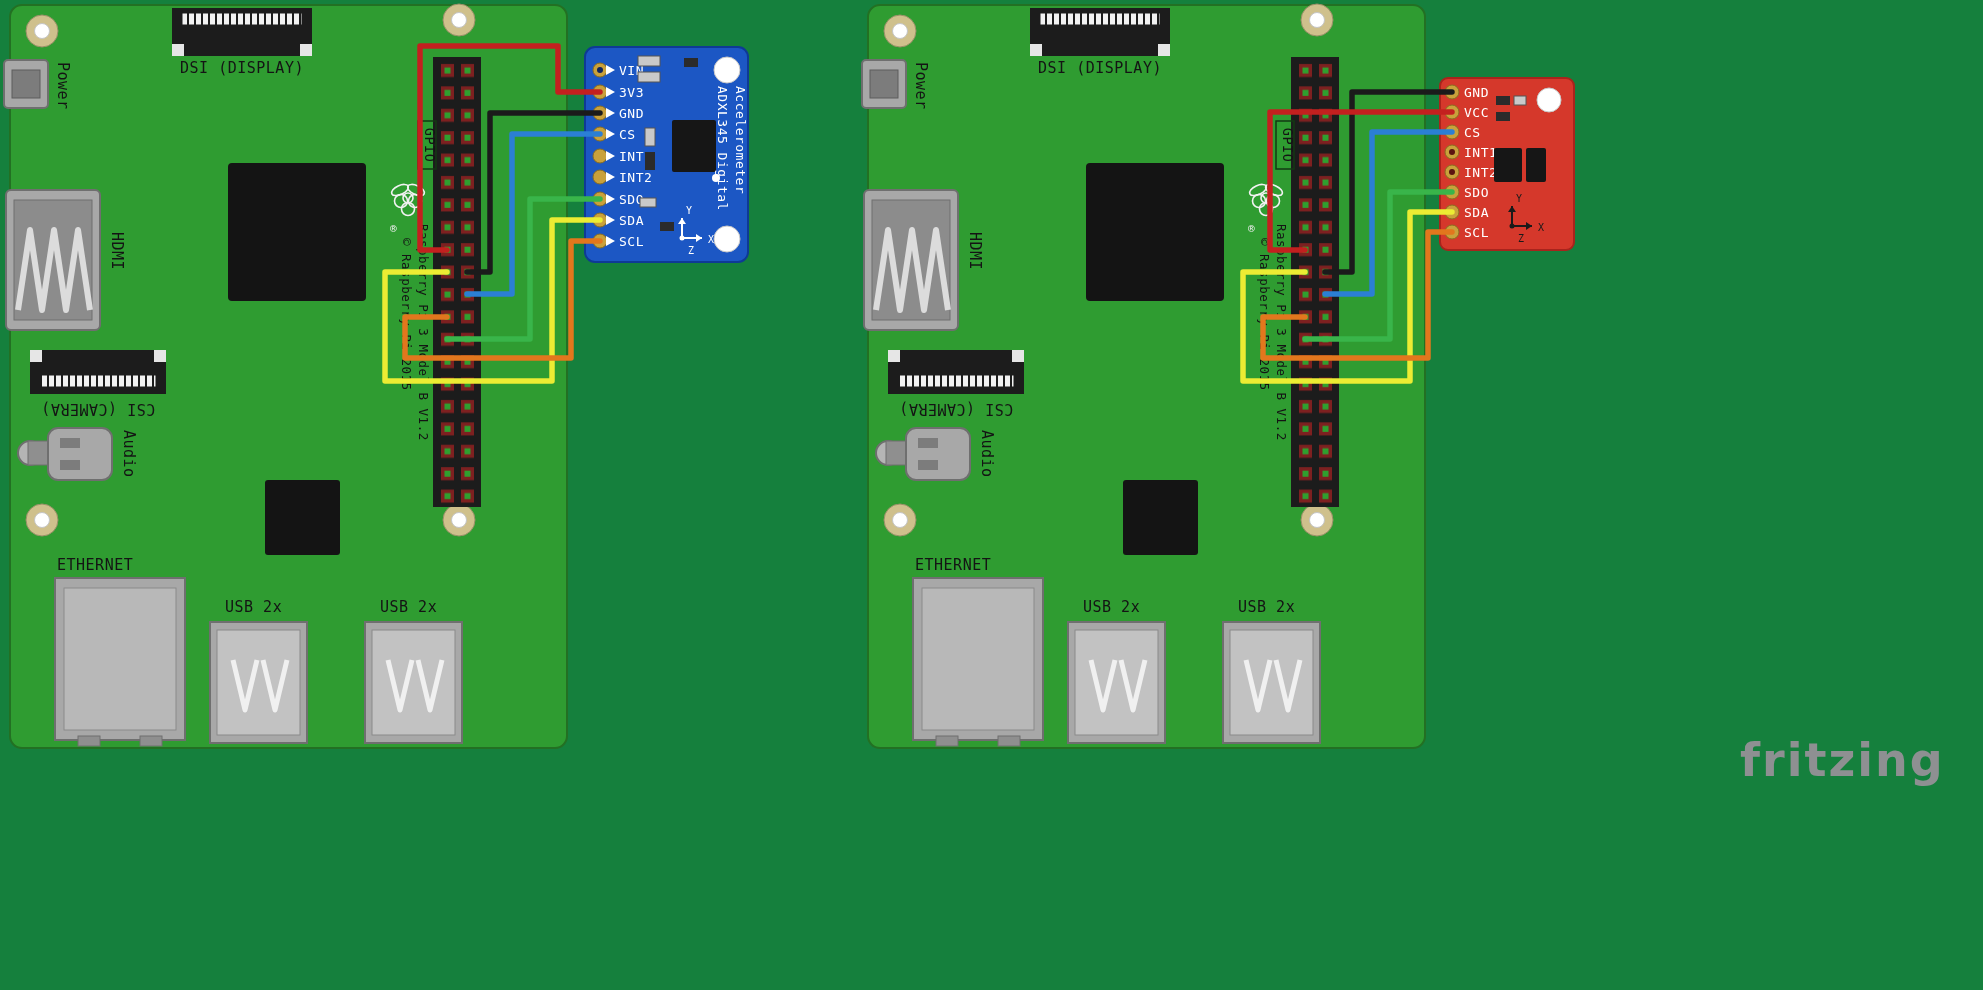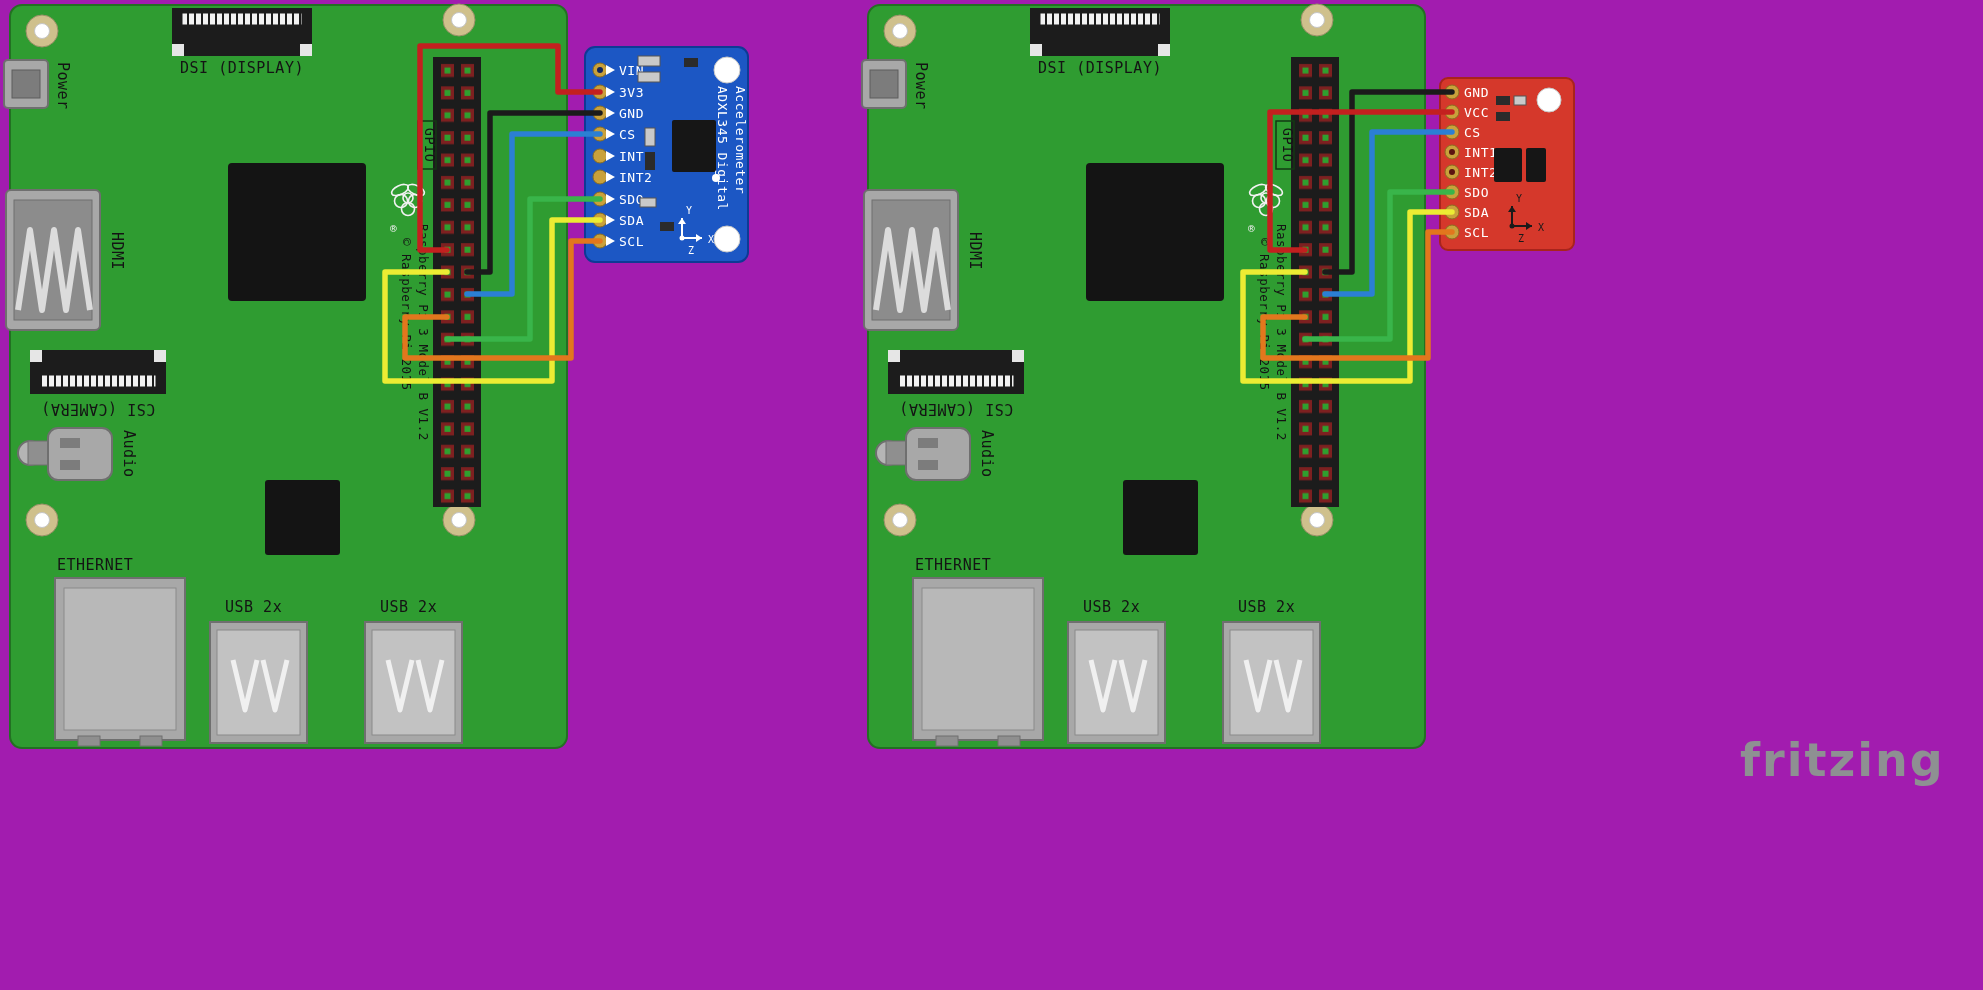--- a/index.html
+++ b/index.html
@@ -1,16 +1,16 @@
 <!DOCTYPE html>
 <html><head>
 <meta charset="utf-8">
 <style>
   html,body{margin:0;padding:0;background:#ffffff;}
-  .stage{width:1983px;height:990px;position:relative;background:#a21caf;}
+  .stage{width:1983px;height:990px;position:relative;background:#15803d;}
   svg{display:block;}
   text{font-family:"DejaVu Sans Mono",monospace;}
   .pi-label{fill:#141414;letter-spacing:0.5px;}
   .white-label{fill:#ffffff;letter-spacing:0.5px;}
   .brand-text{font-family:"DejaVu Sans",sans-serif;font-weight:bold;letter-spacing:2px;}
 </style>
 </head>
 <body>
 
 <div class="stage">

